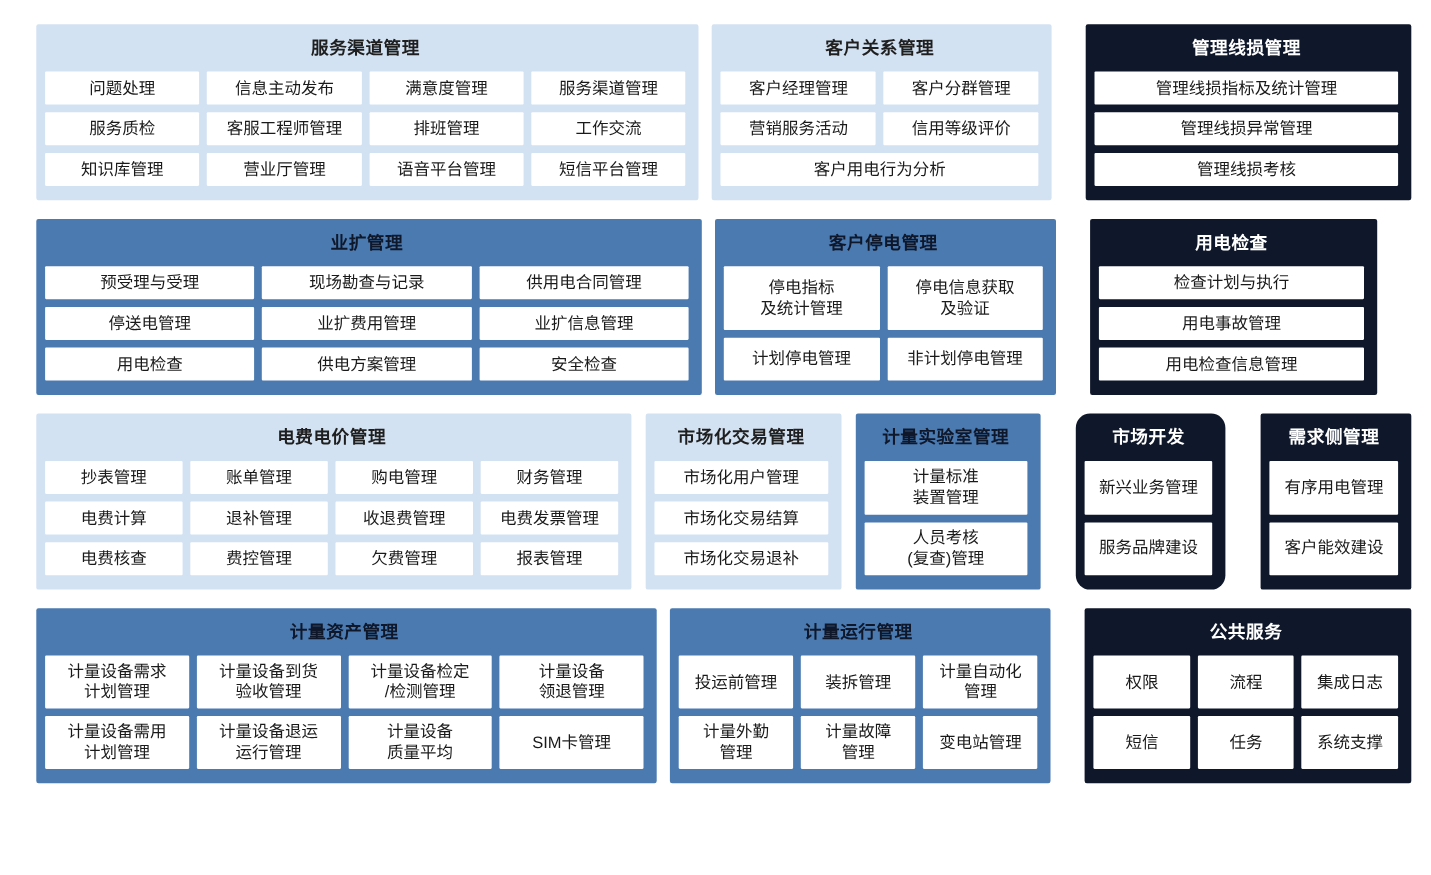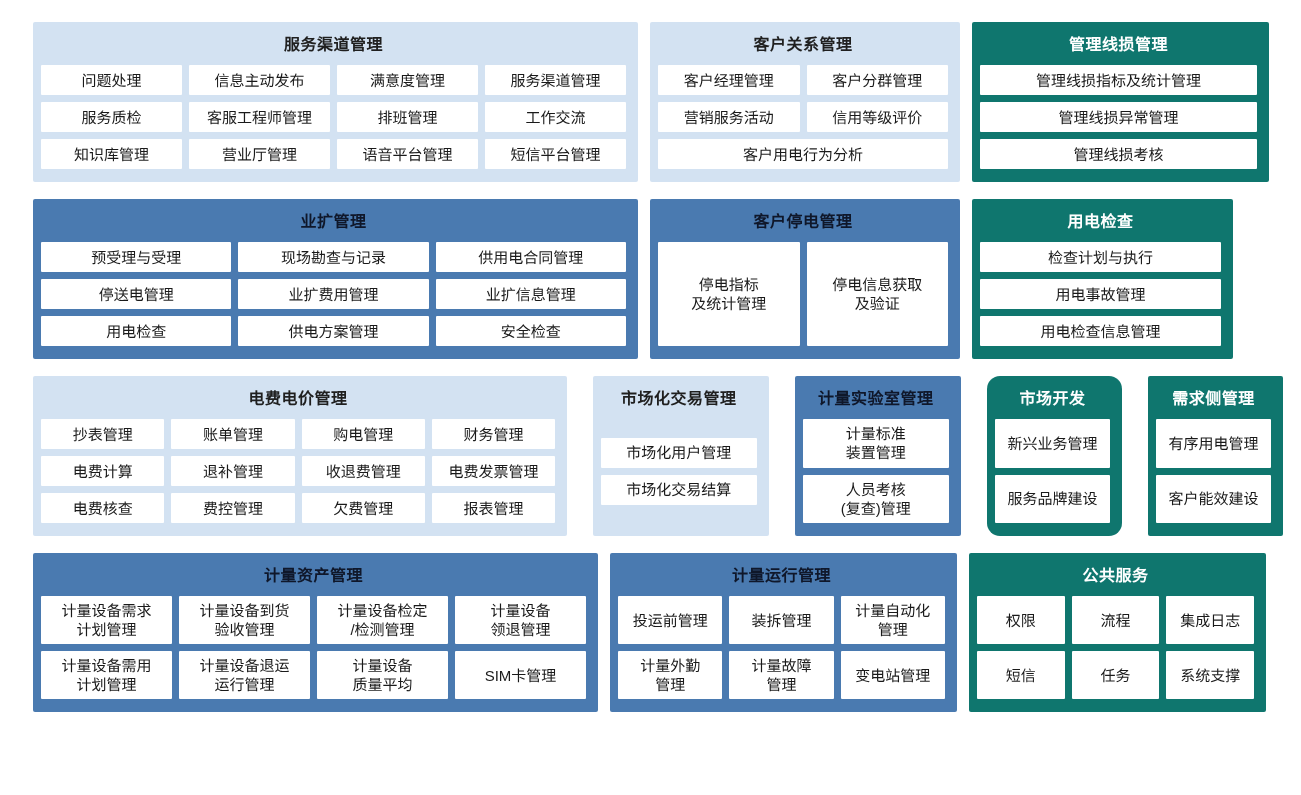--- a/index.html
+++ b/index.html
@@ -23,41 +23,40 @@
   }
   .panel{
     box-sizing:border-box;
     border-radius:2px;
     padding:9px 12px 13px 8px;
     display:flex;
     flex-direction:column;
   }
   .panel.light{background:#d3e2f2;}
   .panel.blue{background:#4a7ab0;}
-  .panel.teal{background:#0f766e;}
+  .panel.teal{background:#0f172a;margin-left:19px;}
 
   .panel-title{
     text-align:center;
     font-weight:bold;
     font-size:16px;
     line-height:20px;
     letter-spacing:.5px;
     margin:4px 0 10px 0;
     white-space:nowrap;
   }
   .panel.light > .panel-title{color:#1f1f1f;}
   .panel.blue > .panel-title{color:#0f172a;}
   .panel.teal > .panel-title{color:#ffffff;}
 
   .grid{
     display:flex;
     flex-direction:column;
     gap:7px;
     flex:1 1 auto;
-    justify-content:center;
   }
   .grow{justify-content:center;}
   .row{
     display:flex;
     gap:7px;
     flex:0 0 auto;
   }
   .row.stretch{flex:1 1 auto;}
   .cell{
     background:#ffffff;
@@ -89,21 +88,21 @@
   .b3-p1{width:565px;}
   .b3-p2{width:185px;}
   .b3-p3{width:175px;}
   .b3-p4{width:142px;border-radius:13px;}
   .b3-p5{width:142px;}
 
   .b4-p1{width:565px;}
   .b4-p2{width:347px;}
   .b4-p3{width:297px;}
 
-  .band3{display:flex;gap:26px;margin-bottom:17px;}
+  .band3{display:flex;gap:13px;margin-bottom:17px;}
 </style>
 </head>
 <body>
 
 <div class="canvas">
 
   <div class="band">
 
     <div class="panel light b1-p1">
       <div class="panel-title">服务渠道管理</div>
@@ -187,20 +186,24 @@
 
     <div class="panel blue b2-p2">
       <div class="panel-title">客户停电管理</div>
       <div class="grid grow">
         <div class="row stretch">
           <div class="cell two">停电指标
 及统计管理</div>
           <div class="cell two">停电信息获取
 及验证</div>
         </div>
+        <div class="row stretch">
+          <div class="cell">计划停电管理</div>
+          <div class="cell">非计划停电管理</div>
+        </div>
       </div>
     </div>
 
     <div class="panel teal b2-p3">
       <div class="panel-title">用电检查</div>
       <div class="grid">
         <div class="row">
           <div class="cell">检查计划与执行</div>
         </div>
         <div class="row">
@@ -240,20 +243,23 @@
     </div>
 
     <div class="panel light b3-p2">
       <div class="panel-title">市场化交易管理</div>
       <div class="grid">
         <div class="row">
           <div class="cell">市场化用户管理</div>
         </div>
         <div class="row">
           <div class="cell">市场化交易结算</div>
+        </div>
+        <div class="row">
+          <div class="cell">市场化交易退补</div>
         </div>
       </div>
     </div>
 
     <div class="panel blue b3-p3">
       <div class="panel-title">计量实验室管理</div>
       <div class="grid grow">
         <div class="row stretch">
           <div class="cell two">计量标准
 装置管理</div>

